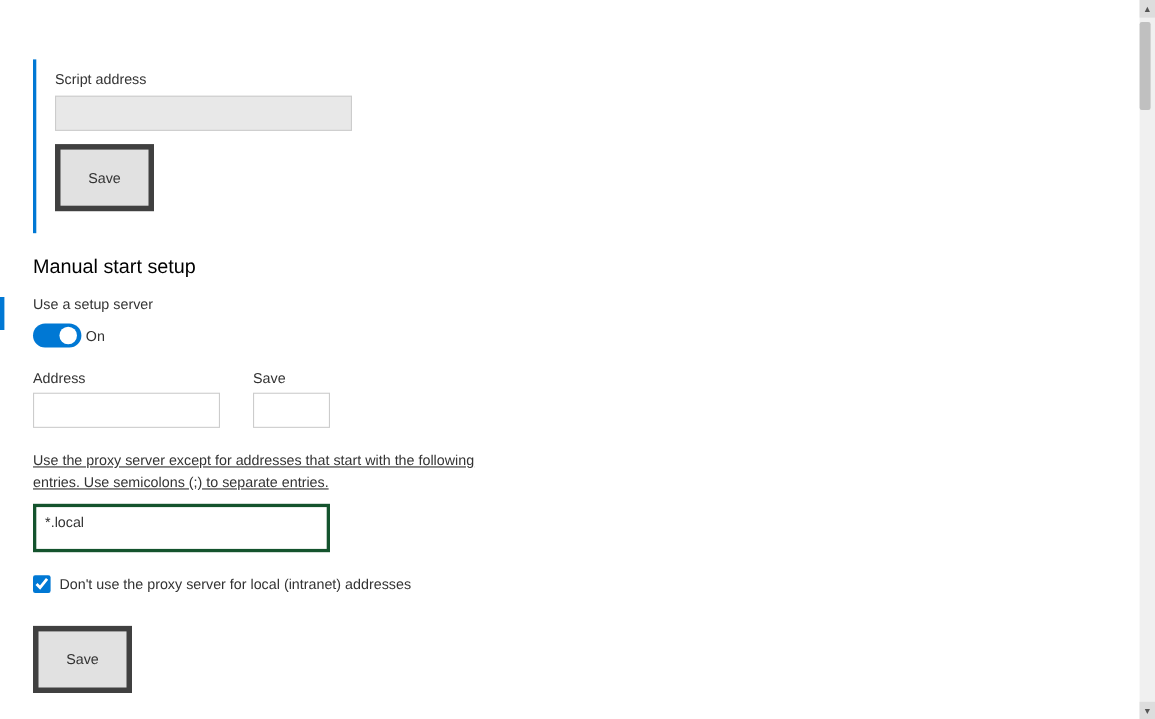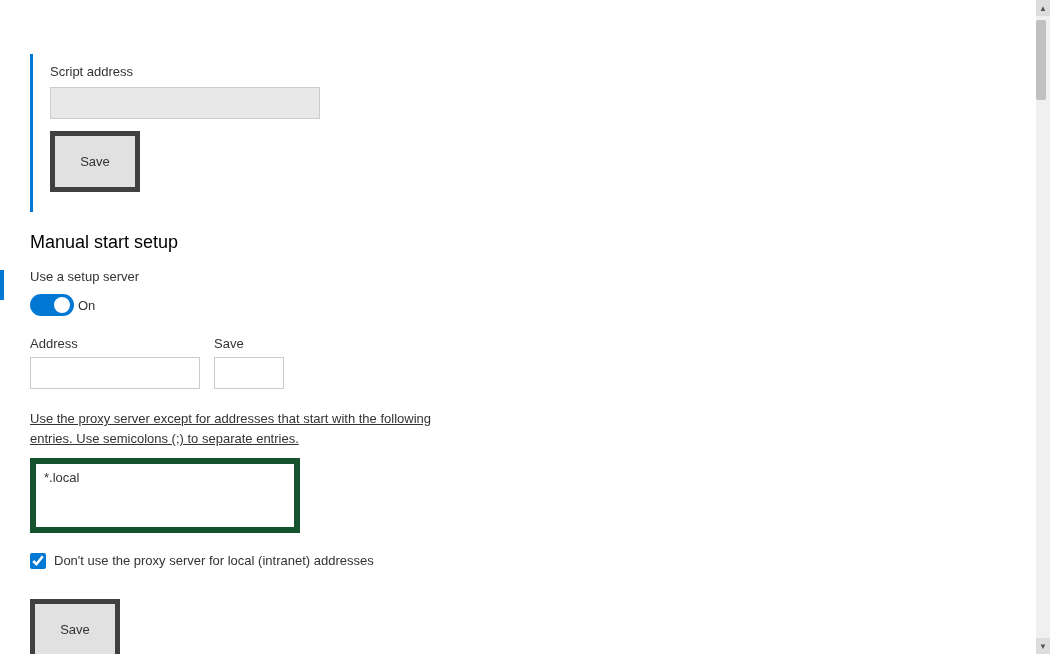--- a/index.html
+++ b/index.html
@@ -111,21 +111,21 @@
       border-radius: 50%;
     }
 
     .toggle-label {
       font-size: 13px;
       color: #333;
     }
 
     .address-port-row {
       display: flex;
-      gap: 14px;
+      gap: 30px;
       margin-bottom: 20px;
       align-items: flex-start;
     }
 
     .field-group {
       display: flex;
       flex-direction: column;
     }
 
     .field-label {
@@ -160,22 +160,22 @@
       font-size: 13px;
       color: #333;
       line-height: 1.5;
       margin-bottom: 10px;
       max-width: 420px;
       text-decoration: underline;
     }
 
     .exceptions-textarea {
       width: 270px;
-      height: 75px;
-      border: 6px solid #14532d;
+      height: 44px;
+      border: 3px solid #14532d;
       background: #fff;
       padding: 6px 8px;
       font-size: 13px;
       color: #333;
       outline: none;
       resize: none;
       margin-bottom: 16px;
       font-family: 'Segoe UI', Arial, sans-serif;
     }
 

